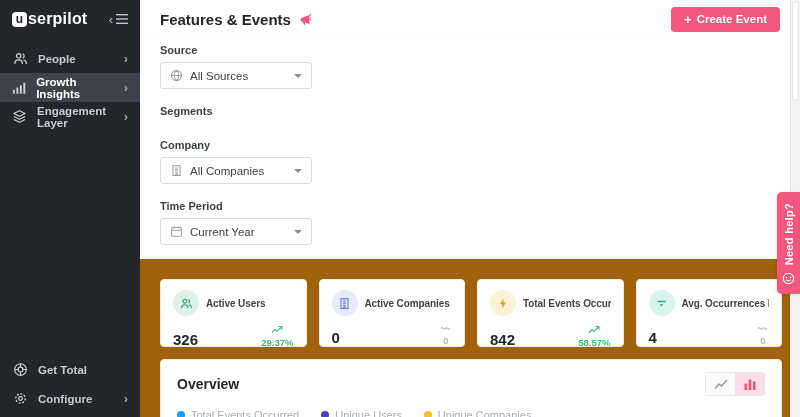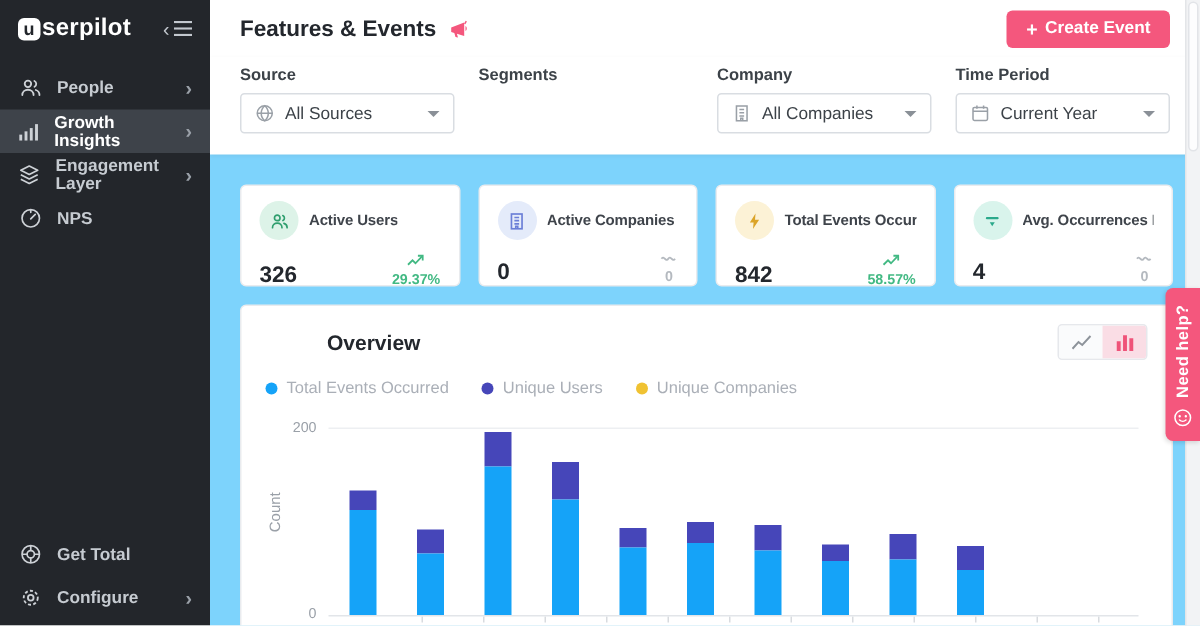--- a/index.html
+++ b/index.html
@@ -16,28 +16,28 @@
   .collapse { display:flex; align-items:center; gap:3px; color:#c3c8cf; cursor:pointer; }
   .collapse .chev { font-size:13px; line-height:1; }
   .nav { margin-top:8px; }
   .nav-item { display:flex; align-items:center; height:29px; padding:0 12px; gap:10px; color:#c6cbd1; font-size:11.5px; font-weight:600; cursor:pointer; }
   .nav-item.active { background:#3e434a; color:#fff; }
   .nav-icon { width:16px; height:16px; display:flex; align-items:center; justify-content:center; color:#cdd1d6; }
   .nav-chevron { margin-left:auto; color:#9aa0a8; font-size:13px; line-height:1; }
   .sidebar-footer { position:absolute; bottom:4px; left:0; right:0; }
 
   
-  .main { flex:1; min-width:0; display:flex; flex-direction:column; background:#7dd3fc; }
+  .main { flex:1; min-width:0; display:flex; flex-direction:column; background:#a16207; }
   .topbar { height:38px; flex:none; background:#fff; display:flex; align-items:center; padding:0 20px; }
   .page-title { font-size:15px; font-weight:700; }
   .title-icon { margin-left:8px; display:flex; }
   .create-btn { margin-left:auto; background:#f4577d; color:#fff; border:none; border-radius:4px; font-size:11.5px; font-weight:600; padding:6px 13px; display:flex; align-items:center; gap:5px; cursor:pointer; font-family:inherit; }
   .create-btn .plus { font-size:13px; line-height:1; }
 
-  .filters { background:#fff; padding:6px 20px 14px 20px; display:flex; gap:16px; box-shadow:0 1px 3px rgba(40,45,55,.07); position:relative; z-index:2; }
+  .filters { background:#fff; padding:6px 20px 14px 20px; display:flex; gap:16px; box-shadow:0 1px 3px rgba(40,45,55,.07); position:relative; z-index:2;flex-direction:column; }
   .filter-group { width:152px; }
   .filter-label { font-size:11px; font-weight:600; color:#3c4248; margin-bottom:6px; }
   .filter-select { height:27px; border:1px solid #d9dde2; border-radius:3px; background:#fff; display:flex; align-items:center; gap:7px; padding:0 9px; font-size:11.5px; color:#3c4248; cursor:pointer; }
   .filter-icon { display:flex; color:#9aa0a7; }
   .caret { margin-left:auto; width:0; height:0; border-left:4px solid transparent; border-right:4px solid transparent; border-top:4px solid #8a9097; }
 
   .content { flex:1; padding:20px 18px 0 20px; overflow:hidden; }
 
   
   .stats-row { display:flex; gap:12px; }
@@ -47,21 +47,21 @@
   .stat-label { font-size:10px; font-weight:600; color:#3f444b; white-space:nowrap; letter-spacing:-.1px; overflow:hidden; }
   .stat-bottom { display:flex; justify-content:space-between; align-items:flex-end; margin-top:9px; }
   .stat-value { font-size:15px; font-weight:700; }
   .stat-trend { font-size:9.5px; font-weight:600; color:#42b983; display:flex; align-items:center; gap:3px;flex-direction:column; }
   .stat-card.flat .stat-trend { color:#b4b9bf; }
   .stat-card .trend-flat-icon { display:none; }
   .stat-card.flat .trend-flat-icon { display:flex; }
 
   
   .overview-card { margin-top:12px; background:#fff; border:1px solid #e9ebee; border-radius:4px; padding:12px 16px 0 16px; height:300px; }
-  .overview-head { display:flex; align-items:center; justify-content:space-between;margin-left:41px; }
+  .overview-head { display:flex; align-items:center; justify-content:space-between; }
   .overview-title { font-size:14px; font-weight:700; }
   .chart-toggle { display:flex; border:1px solid #e6e8ec; border-radius:3px; overflow:hidden; }
   .toggle-btn { width:29px; height:22px; display:flex; align-items:center; justify-content:center; background:#fafbfc; cursor:pointer; color:#8d939a; }
   .toggle-btn.active { background:#fadde5; color:#ef5379; }
   .legend { display:flex; gap:22px; margin-top:13px; }
   .legend-item { display:flex; align-items:center; gap:6px; font-size:11px; color:#aaafb7; }
   .legend-dot { width:8px; height:8px; border-radius:50%; flex:none; }
 
   .chart { position:relative; margin-top:15px; padding-left:42px; padding-right:6px; }
   .count-label { position:absolute; left:-6px; top:56px; transform:rotate(-90deg); font-size:10px; color:#9aa0a8; }
@@ -132,31 +132,20 @@
       <div class="nav-item">
         <span class="nav-icon">
           <svg width="15" height="15" viewBox="0 0 16 16" fill="none" stroke="currentColor" stroke-width="1.2" stroke-linejoin="round">
               <path d="M8 1.8L14 4.8 8 7.8 2 4.8z"></path>
               <path d="M2 8l6 3 6-3"></path>
               <path d="M2 11.2l6 3 6-3"></path>
             </svg>
         </span>
         <span>Engagement Layer</span>
         <span class="nav-chevron">›</span>
-      </div>
-      <div class="nav-item">
-        <span class="nav-icon">
-          <svg width="15" height="15" viewBox="0 0 16 16" fill="none" stroke="currentColor" stroke-width="1.2" stroke-linecap="round">
-              <circle cx="8" cy="8" r="6.2"></circle>
-              <path d="M8 8.5L11.2 5.3"></path>
-              <path d="M8 2.2v1.6"></path>
-            </svg>
-        </span>
-        <span>NPS</span>
-        <span class="nav-chevron"></span>
       </div>
     </nav>
 
     <div class="sidebar-footer">
       <div class="nav-item">
         <span class="nav-icon">
           <svg width="15" height="15" viewBox="0 0 16 16" fill="none" stroke="currentColor" stroke-width="1.2">
               <circle cx="8" cy="8" r="6.2"></circle>
               <circle cx="8" cy="8" r="2.6"></circle>
               <path d="M8 1.8v3.6M8 10.6v3.6M1.8 8h3.6M10.6 8h3.6"></path>

